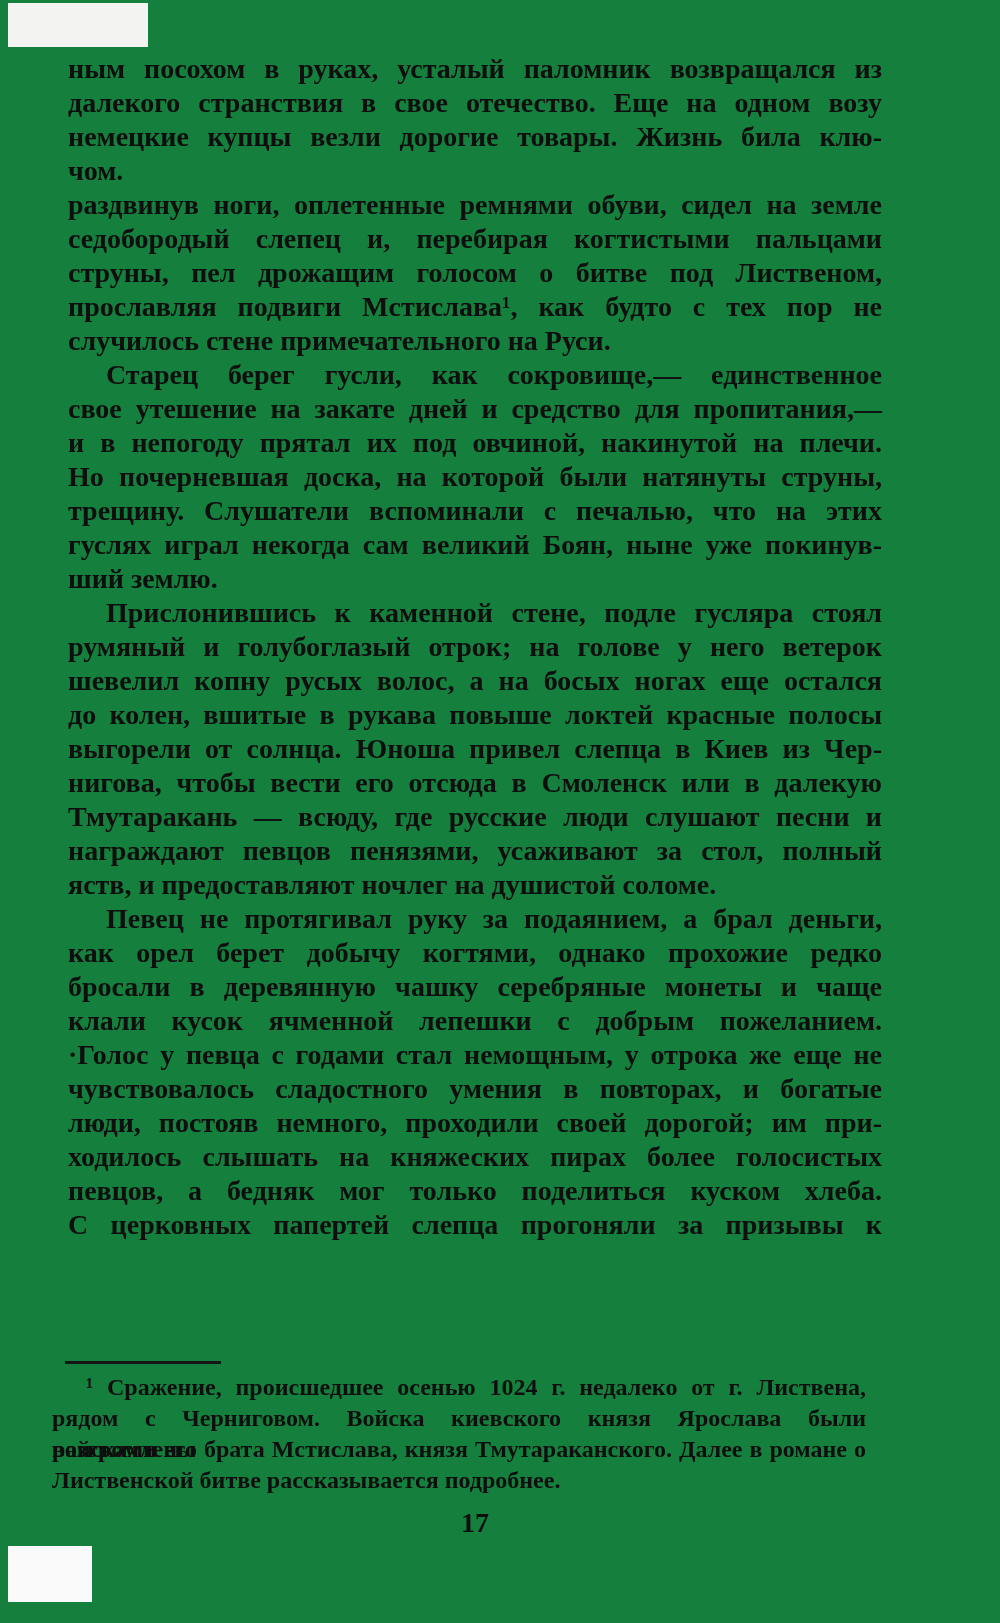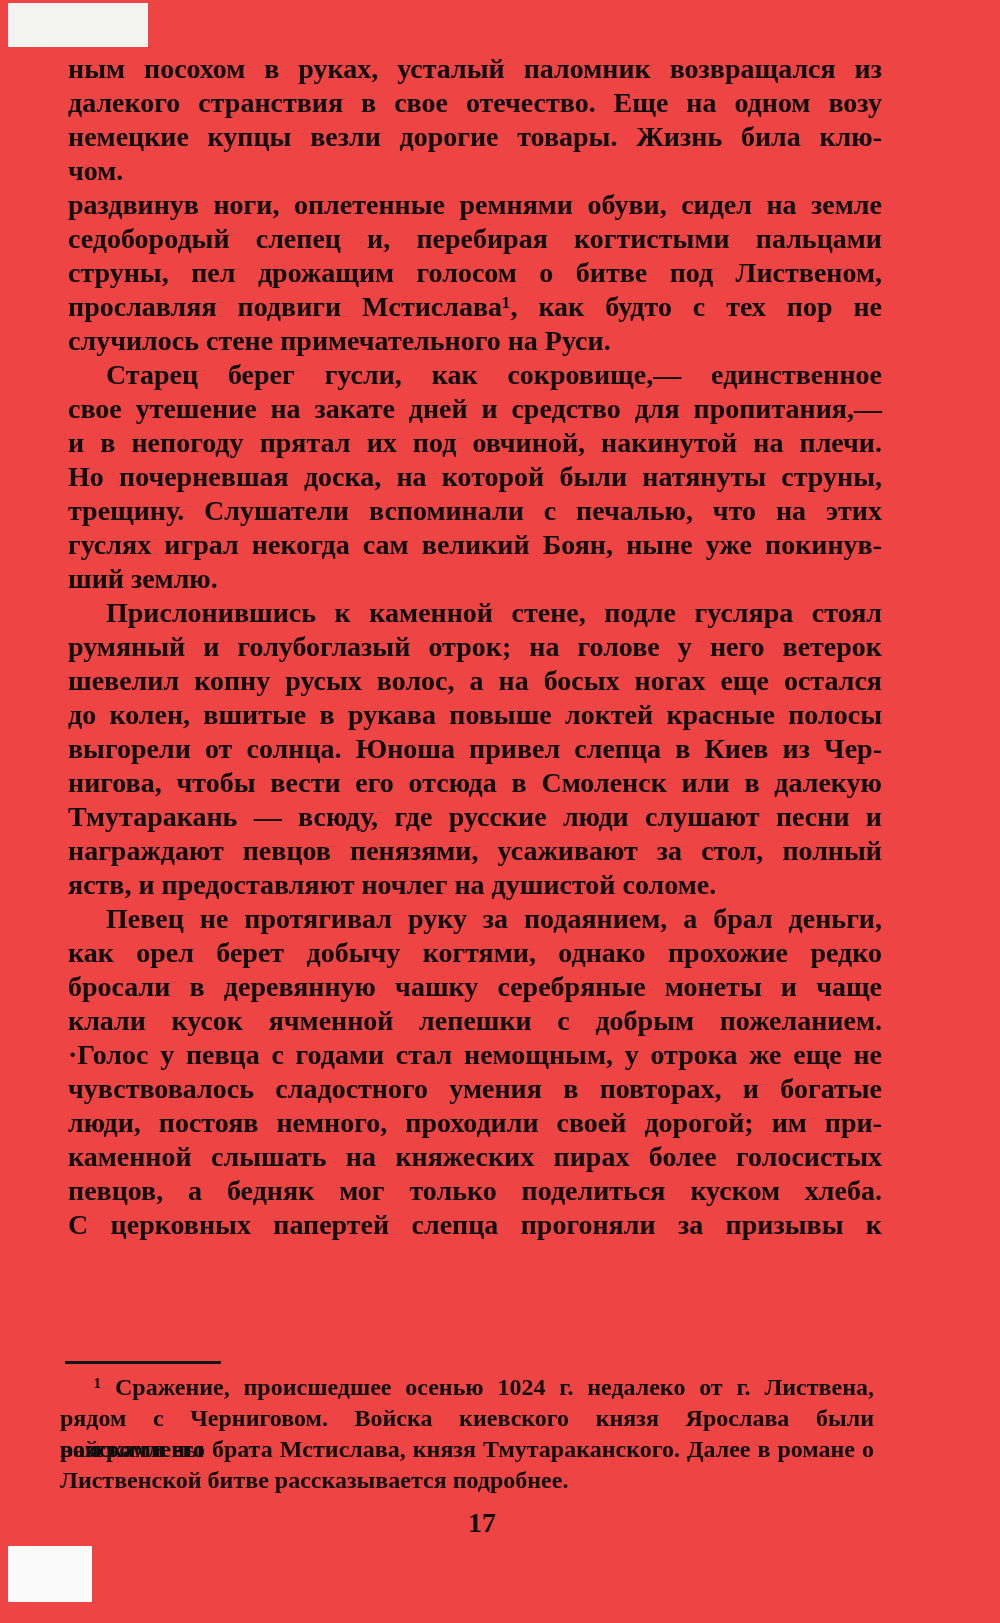--- a/index.html
+++ b/index.html
@@ -43,49 +43,49 @@
   }
   .line.indent { text-indent: 38px; }
   .footnote-rule {
     position: absolute;
     left: 65px; top: 1361px;
     width: 156px; height: 3px;
     background: #161616;
   }
   .footnote {
     position: absolute;
-    left: 60px; top: 1372px;
+    left: 52px; top: 1372px;
     width: 814px;
     font-size: 24px;
   }
   .fline {
     height: 31px;
     line-height: 31px;
     text-align: justify;
     text-align-last: justify;
     -moz-text-align-last: justify;
   }
   .fline.endp {
     text-align-last: left;
     -moz-text-align-last: left;
   }
   .fline.indent { text-indent: 34px; }
   .page-number {
     position: absolute;
-    left: 75px; top: 1506px;
+    left: 68px; top: 1506px;
     width: 814px;
     text-align: center;
     font-size: 28px;
     line-height: 34px;
   }
 </style>
 </head>
 <body>
 
-<div class="page" style="background: #ef4444; color: rgb(14, 14, 14);">
+<div class="page" style="background: #15803d; color: rgb(14, 14, 14);">
   <div class="scan-artifact-a"></div>
   <div class="scan-artifact-b"></div>
 
   <div class="body-text">
       <div class="line">ным посохом в руках, усталый паломник возвращался из</div>
       <div class="line">далекого странствия в свое отечество. Еще на одном возу</div>
       <div class="line">немецкие купцы везли дорогие товары. Жизнь била клю-</div>
       <div class="line endp">чом.</div>
       <div class="line">раздвинув ноги, оплетенные ремнями обуви, сидел на земле</div>
       <div class="line">седобородый слепец и, перебирая когтистыми пальцами</div>
@@ -108,21 +108,21 @@
       <div class="line">Тмутаракань — всюду, где русские люди слушают песни и</div>
       <div class="line">награждают певцов пенязями, усаживают за стол, полный</div>
       <div class="line endp">яств, и предоставляют ночлег на душистой соломе.</div>
       <div class="line indent">Певец не протягивал руку за подаянием, а брал деньги,</div>
       <div class="line">как орел берет добычу когтями, однако прохожие редко</div>
       <div class="line">бросали в деревянную чашку серебряные монеты и чаще</div>
       <div class="line">клали кусок ячменной лепешки с добрым пожеланием.</div>
       <div class="line">·Голос у певца с годами стал немощным, у отрока же еще не</div>
       <div class="line">чувствовалось сладостного умения в повторах, и богатые</div>
       <div class="line">люди, постояв немного, проходили своей дорогой; им при-</div>
-      <div class="line">каменной слышать на княжеских пирах более голосистых</div>
+      <div class="line">ходилось слышать на княжеских пирах более голосистых</div>
       <div class="line">певцов, а бедняк мог только поделиться куском хлеба.</div>
       <div class="line">С церковных папертей слепца прогоняли за призывы к</div>
     </div>
 
   <div class="footnote-rule"></div>
 
   <div class="footnote">
       <div class="fline indent">¹ Сражение, происшедшее осенью 1024 г. недалеко от г. Листвена,</div>
       <div class="fline">рядом с Черниговом. Войска киевского князя Ярослава были разгромлены</div>
       <div class="fline">войсками его брата Мстислава, князя Тмутараканского. Далее в романе о</div>

